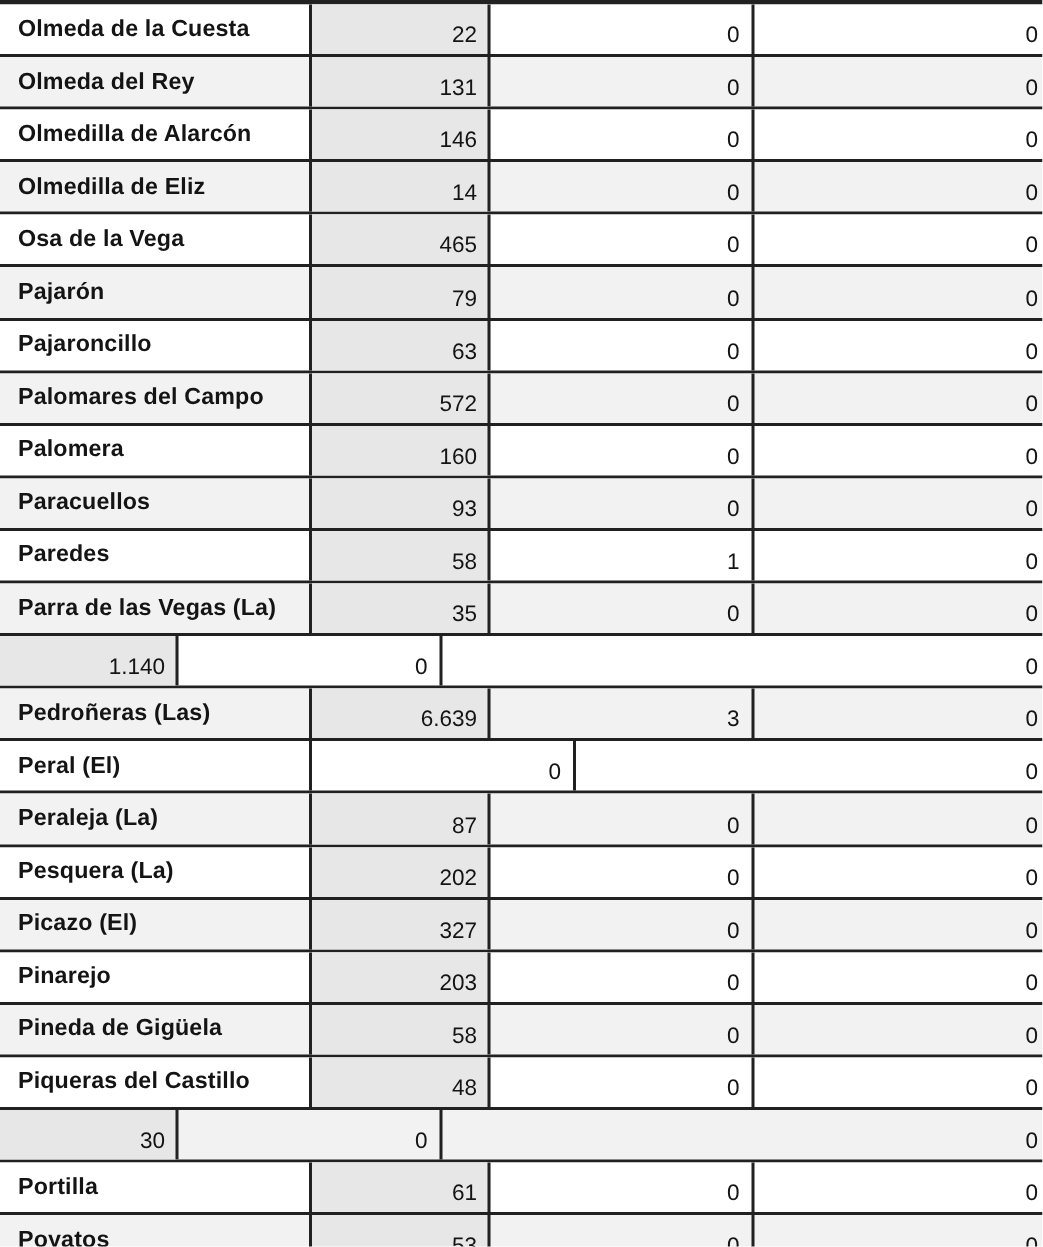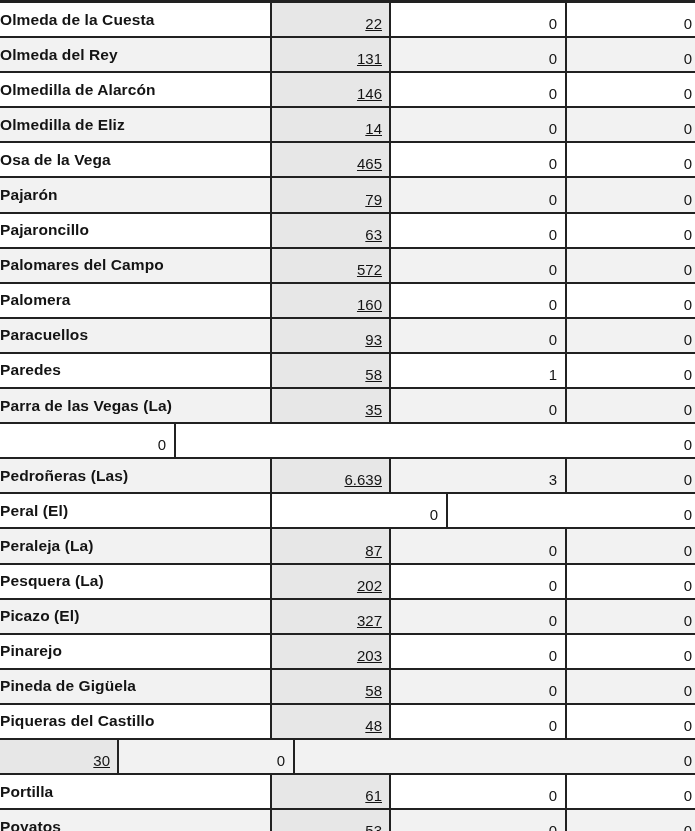--- a/index.html
+++ b/index.html
@@ -29,40 +29,40 @@
   .row.even {
     background: var(--stripe, #f2f2f2);
   }
   .cell {
     box-sizing: border-box;
     display: flex;
     overflow: hidden;
     white-space: nowrap;
   }
   .cell.name {
-    width: 272px;
+    width: 208px;
     align-items: center;
+    padding-left: 12px;
     font-weight: 700;
     font-size: 15.5px;
     letter-spacing: 0.1px;
     border-right: 2px solid var(--border, #212121);
   }
   .cell.num {
     align-items: flex-end;
     justify-content: flex-end;
     font-size: 15px;
     font-weight: 400;
     padding-bottom: 4px;
   }
   .cell.col2 {
     width: 119px;
     padding-right: 7px;
     background: var(--highlight, #e7e7e7);
     border-right: 2px solid var(--border, #212121);
-    text-decoration: underline;
   }
   .cell.col3 {
     width: 176px;
     padding-right: 8px;
     border-right: 2px solid var(--border, #212121);
   }
   .cell.col4 {
     flex: 1;
     padding-right: 3px;
   }
@@ -149,20 +149,21 @@
   </div>
 
   <div class="row even">
     <div class="cell name">Parra de las Vegas (La)</div>
     <div class="cell num col2">35</div>
     <div class="cell num col3">0</div>
     <div class="cell num col4">0</div>
   </div>
 
   <div class="row">
+    <div class="cell num col2">1.140</div>
     <div class="cell num col3">0</div>
     <div class="cell num col4">0</div>
   </div>
 
   <div class="row even">
     <div class="cell name">Pedroñeras (Las)</div>
     <div class="cell num col2">6.639</div>
     <div class="cell num col3">3</div>
     <div class="cell num col4">0</div>
   </div>

